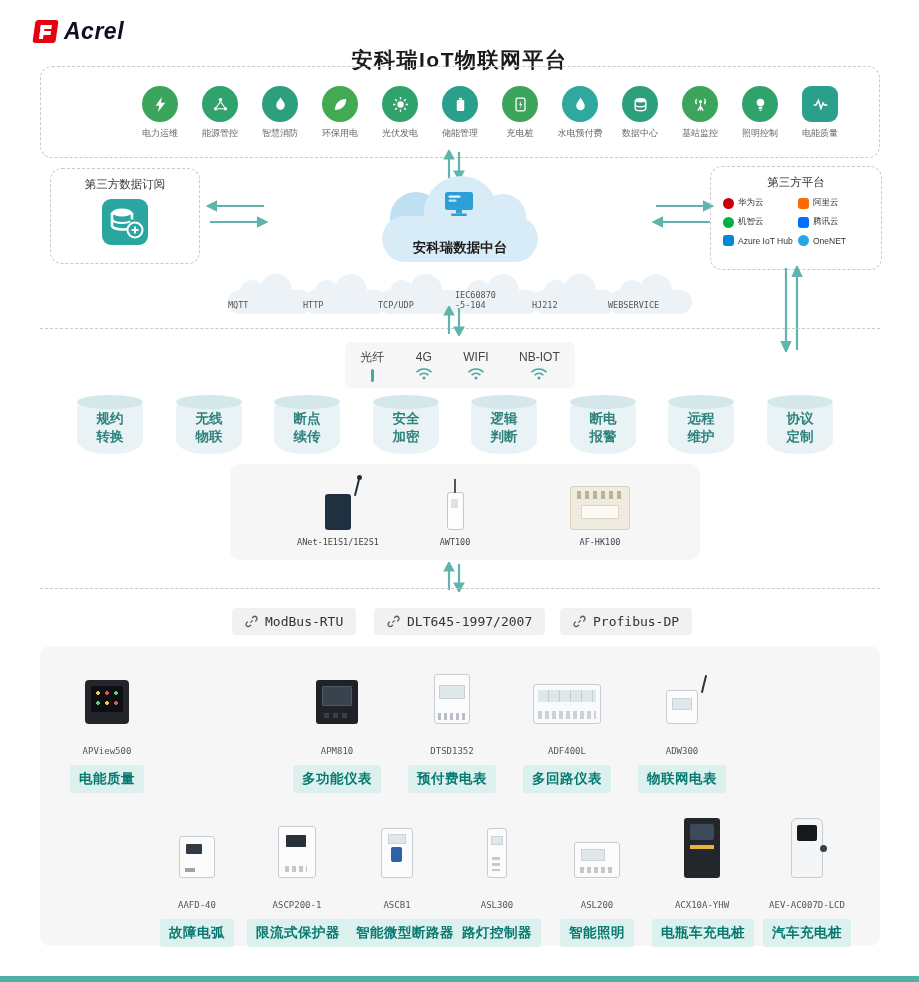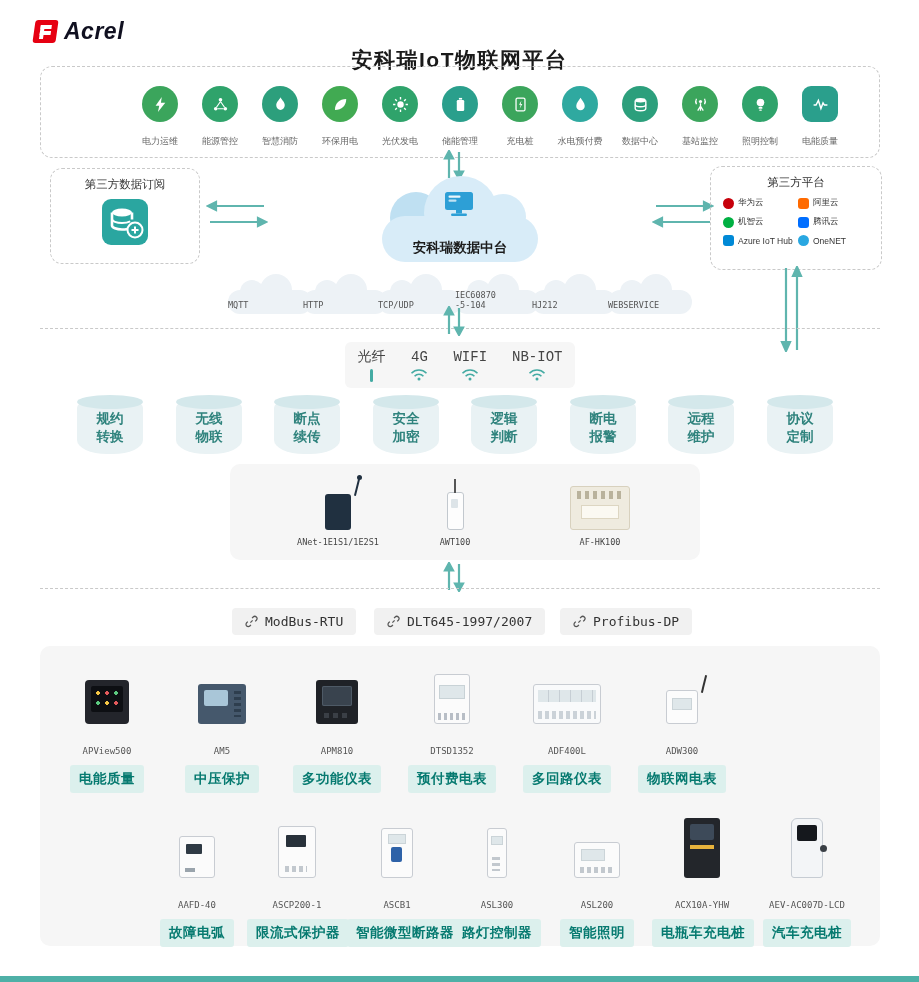--- a/index.html
+++ b/index.html
@@ -12,38 +12,38 @@
   .logo{position:absolute;left:34px;top:18px;display:flex;align-items:center}
   .logo-mark{width:23px;height:23px;background:#E60012;border-radius:3px;position:relative;transform:skewX(-8deg)}
   .logo-mark::before{content:"";position:absolute;left:6px;top:5px;width:4px;height:14px;background:#fff}
   .logo-mark::after{content:"";position:absolute;left:6px;top:5px;width:11px;height:4px;background:#fff;box-shadow:0 6px 0 #fff}
   .logo-text{font-style:italic;font-weight:800;font-size:23px;color:#101020;margin-left:7px;letter-spacing:.5px}
   .page-title{position:absolute;left:0;right:0;top:46px;text-align:center;font-size:21px;font-weight:bold;color:#1a1a1a;letter-spacing:1.5px}
   
   .app{position:absolute;top:86px;width:64px;text-align:center}
   .app-circle{width:36px;height:36px;border-radius:50%;margin:0 auto;display:flex;align-items:center;justify-content:center}
   .app-circle.square{border-radius:9px}
-  .app-label{margin-top:13px;font-size:9px;color:#666}
+  .app-label{margin-top:5px;font-size:9px;color:#666}
   .panel-title{font-size:11.5px;color:#333;text-align:center;margin-top:8px}
   
   .cloud-badge{position:absolute;top:276px;width:84px;height:38px}
   .cloud-badge::before{content:"";position:absolute;left:12px;top:4px;width:24px;height:24px;border-radius:50%;background:#EDF2F6}
   .cloud-badge::after{content:"";position:absolute;left:32px;top:-2px;width:32px;height:32px;border-radius:50%;background:#EDF2F6}
   .cloud-badge .base{position:absolute;left:0;right:0;bottom:0;height:24px;border-radius:12px;background:#EDF2F6}
   .cloud-badge .txt{position:absolute;left:0;right:0;bottom:4px;z-index:2;font-size:8.5px;color:#555;
                     font-family:"DejaVu Sans Mono",monospace;white-space:pre-line;line-height:1.2}
   .bc-lobe{position:absolute;border-radius:50%}
   .bc-base{position:absolute;border-radius:24px}
   .bigcloud .label{position:absolute;left:0;right:0;bottom:13px;text-align:center;font-size:13.5px;font-weight:bold;color:#1c1c1c;z-index:3}
   .bigcloud .hub-icon{position:absolute;left:64px;top:16px;z-index:3}
   
   .conn-bar{position:absolute;left:345px;top:342px;width:230px;height:46px;background:#F6F6F6;border-radius:6px;
             display:flex;align-items:center;justify-content:space-around}
   .conn{display:flex;flex-direction:column;align-items:center;gap:3px}
-  .conn-label{font-size:14px;color:#444;font-family:Liberation Mono, monospace}
+  .conn-label{font-size:12px;color:#444;font-family:Liberation Sans, sans-serif}
   
   .cyl{position:absolute;top:402px;width:66px;height:52px;background:#E9F2F4;border-radius:8px 8px 30px 30px/6px 6px 14px 14px;
        display:flex;align-items:center;justify-content:center}
   .cyl::before{content:"";position:absolute;top:-7px;left:0;width:100%;height:14px;border-radius:50%;background:#D4E8EB}
   .cyl span{position:relative;font-size:13.5px;font-weight:bold;color:#2F837D;white-space:pre-line;text-align:center;line-height:1.3}
   
   .gray-panel{position:absolute;background:#F6F6F6;border-radius:10px}
   
   .gw{position:absolute;top:478px;width:120px;text-align:center}
   .gw .imgw{height:52px;display:flex;align-items:flex-end;justify-content:center}
@@ -535,27 +535,20 @@
 
   <div class="gray-panel" style="left:40px;top:646px;width:840px;height:300px"></div>
 
   <div class="dev r1" style="left:52px">
     <div class="imgw">
         <div class="di img-apview"></div>
       </div>
     <div class="model">APView500</div>
     <div><span class="tag">电能质量</span></div>
   </div>
-  <div class="dev r1" style="left:167px">
-    <div class="imgw">
-        <div class="di img-am5"></div>
-      </div>
-    <div class="model">AM5</div>
-    <div><span class="tag">中压保护</span></div>
-  </div>
   <div class="dev r1" style="left:282px">
     <div class="imgw">
         <div class="di img-apm"></div>
       </div>
     <div class="model">APM810</div>
     <div><span class="tag">多功能仪表</span></div>
   </div>
   <div class="dev r1" style="left:397px">
     <div class="imgw">
         <div class="di img-dtsd"></div>

